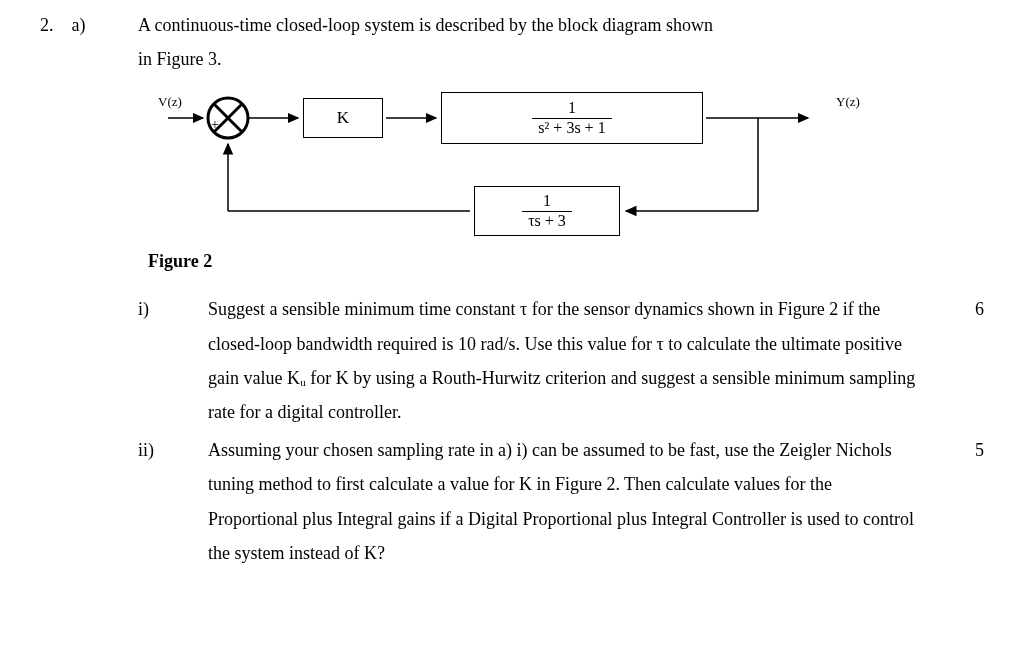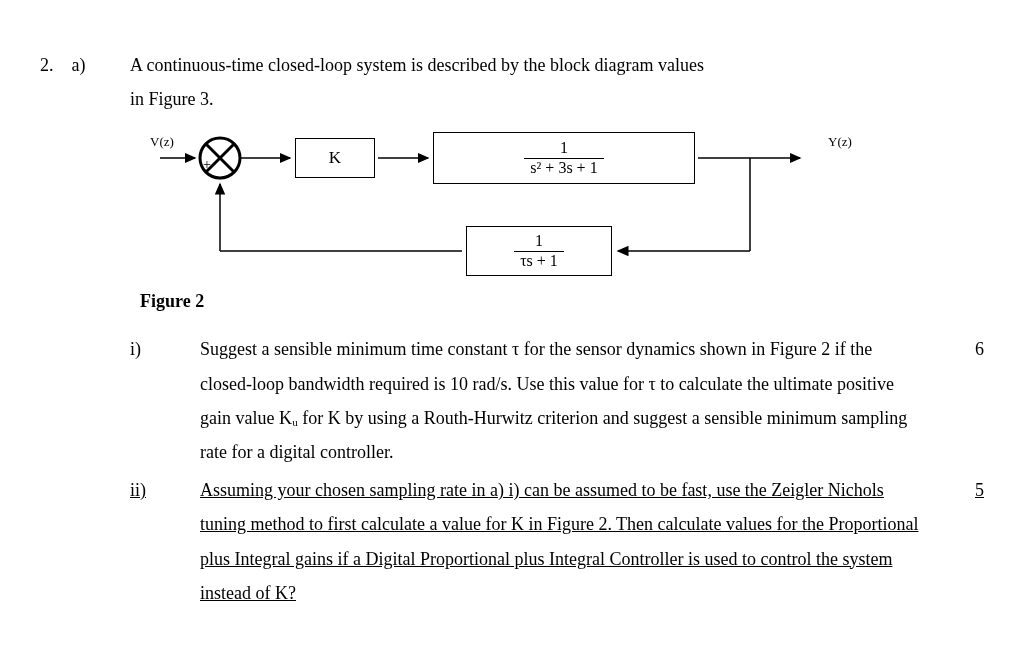--- a/index.html
+++ b/index.html
@@ -12,22 +12,21 @@
       font-size: 18px;
       line-height: 1.9;
       color: #000;
       background: #fff;
       width: 1024px;
       height: 661px;
       padding: 8px 40px 20px 40px;
     }
     .question-row {
       display: flex;
-      gap: 30px;
-      margin-top: 40px;
+      gap: 38px;
     }
     .q-number {
       min-width: 60px;
       text-align: left;
     }
     .q-content {
       flex: 1;
     }
     .intro-text {
       margin-bottom: 12px;
@@ -96,21 +95,21 @@
 <body>
 
 <div class="question-row">
   <div class="q-number">
     <span>2.</span>
     &nbsp;&nbsp;
     <span>a)</span>
   </div>
   <div class="q-content">
     <div class="intro-text">
-      <span>A continuous-time closed-loop system  is described by the block diagram  values</span><br>
+      <span>A continuous-time closed-loop system  is described by the block diagram  shown</span><br>
       <span>in Figure 3.</span>
     </div>
 
     <div class="diagram-container">
       <svg class="diagram-svg" width="720" height="180">
         <defs>
           <marker id="arrow" markerWidth="9" markerHeight="9" refX="7" refY="3.5" orient="auto">
             <polygon points="0 0, 8 3.5, 0 7" fill="#000"></polygon>
           </marker>
         </defs>
@@ -143,38 +142,38 @@
       <div class="block-box" style="left:293px; top:4px; width:262px; height:52px;">
         <div class="fraction">
           <span class="num">1</span>
           <span class="den">s² + 3s + 1</span>
         </div>
       </div>
 
       <div class="block-box" style="left:326px; top:98px; width:146px; height:50px;">
         <div class="fraction">
           <span class="num">1</span>
-          <span class="den">τs + 1</span>
+          <span class="den">τs + 3</span>
         </div>
       </div>
 
       <div class="label" style="left:10px; top:2px;">V(z)</div>
       <div class="label" style="left:688px; top:2px;">Y(z)</div>
       <div class="label" style="left:63px; top:24px; font-size:14px;">+</div>
       <div class="label" style="left:78px; top:37px; font-size:14px;">-</div>
 
       <div class="figure-caption" style="position:absolute; left:0; right:80px; top:152px;">Figure 2</div>
     </div>
 
     <div class="sub-question">
       <div class="sub-label">i)</div>
       <div class="sub-content">Suggest a sensible minimum time constant τ for the sensor dynamics shown in Figure 2 if the closed-loop bandwidth required is 10 rad/s.   Use this value for τ to calculate the ultimate positive gain value Kᵤ for K by using a Routh-Hurwitz criterion and suggest a sensible minimum sampling rate for a digital controller.</div>
       <div class="marks">6</div>
     </div>
 
-    <div class="sub-question" style="margin-top:4px;text-decoration:underline;">
+    <div class="sub-question" style="margin-top:4px;">
       <div class="sub-label">ii)</div>
       <div class="sub-content">Assuming your chosen sampling rate in a) i) can be assumed to be fast, use the Zeigler Nichols tuning method to first calculate a value for K in Figure 2.  Then calculate values for the Proportional plus Integral gains if a Digital Proportional plus Integral Controller is used to control the system instead of K?</div>
       <div class="marks">5</div>
     </div>
 
   </div>
 </div>
 
 </body></html>

